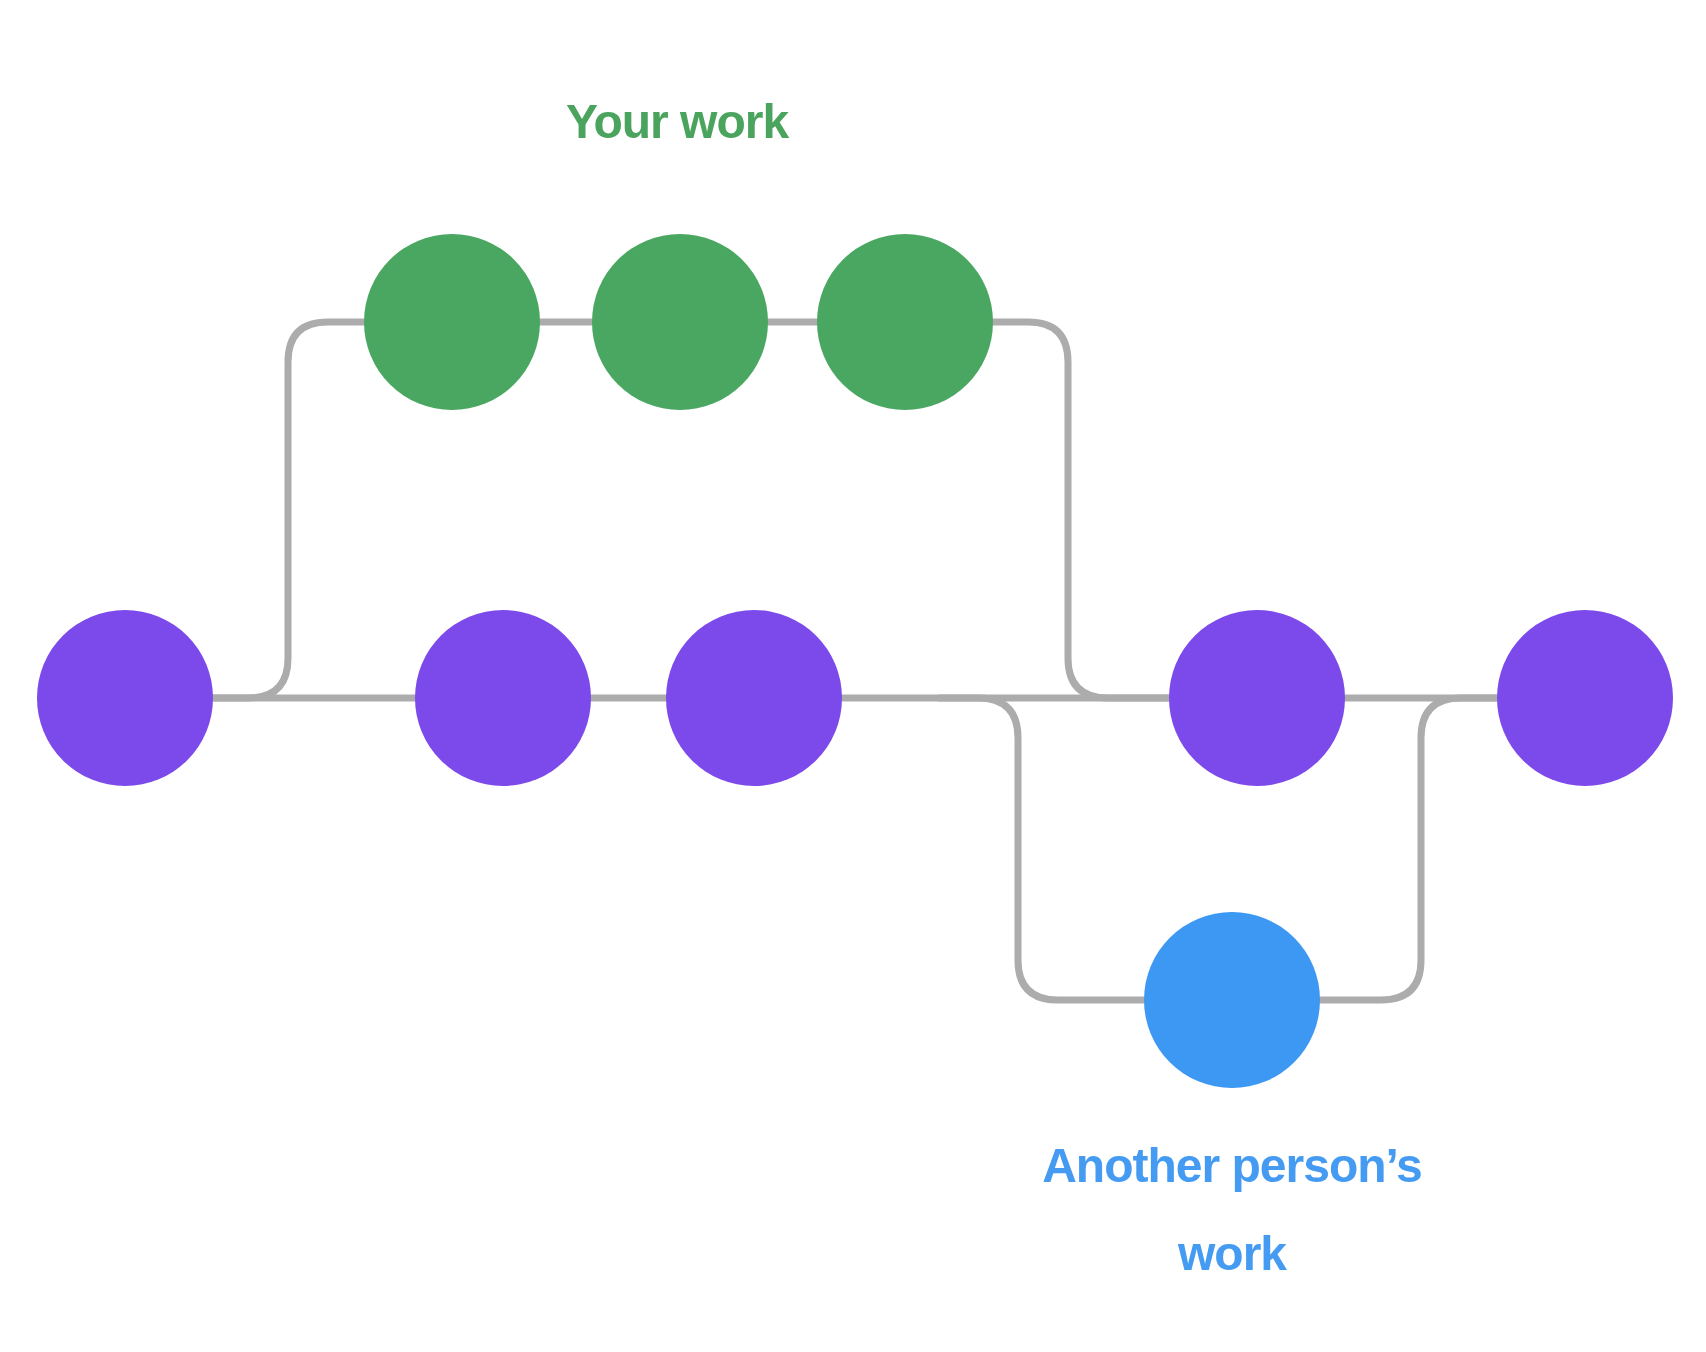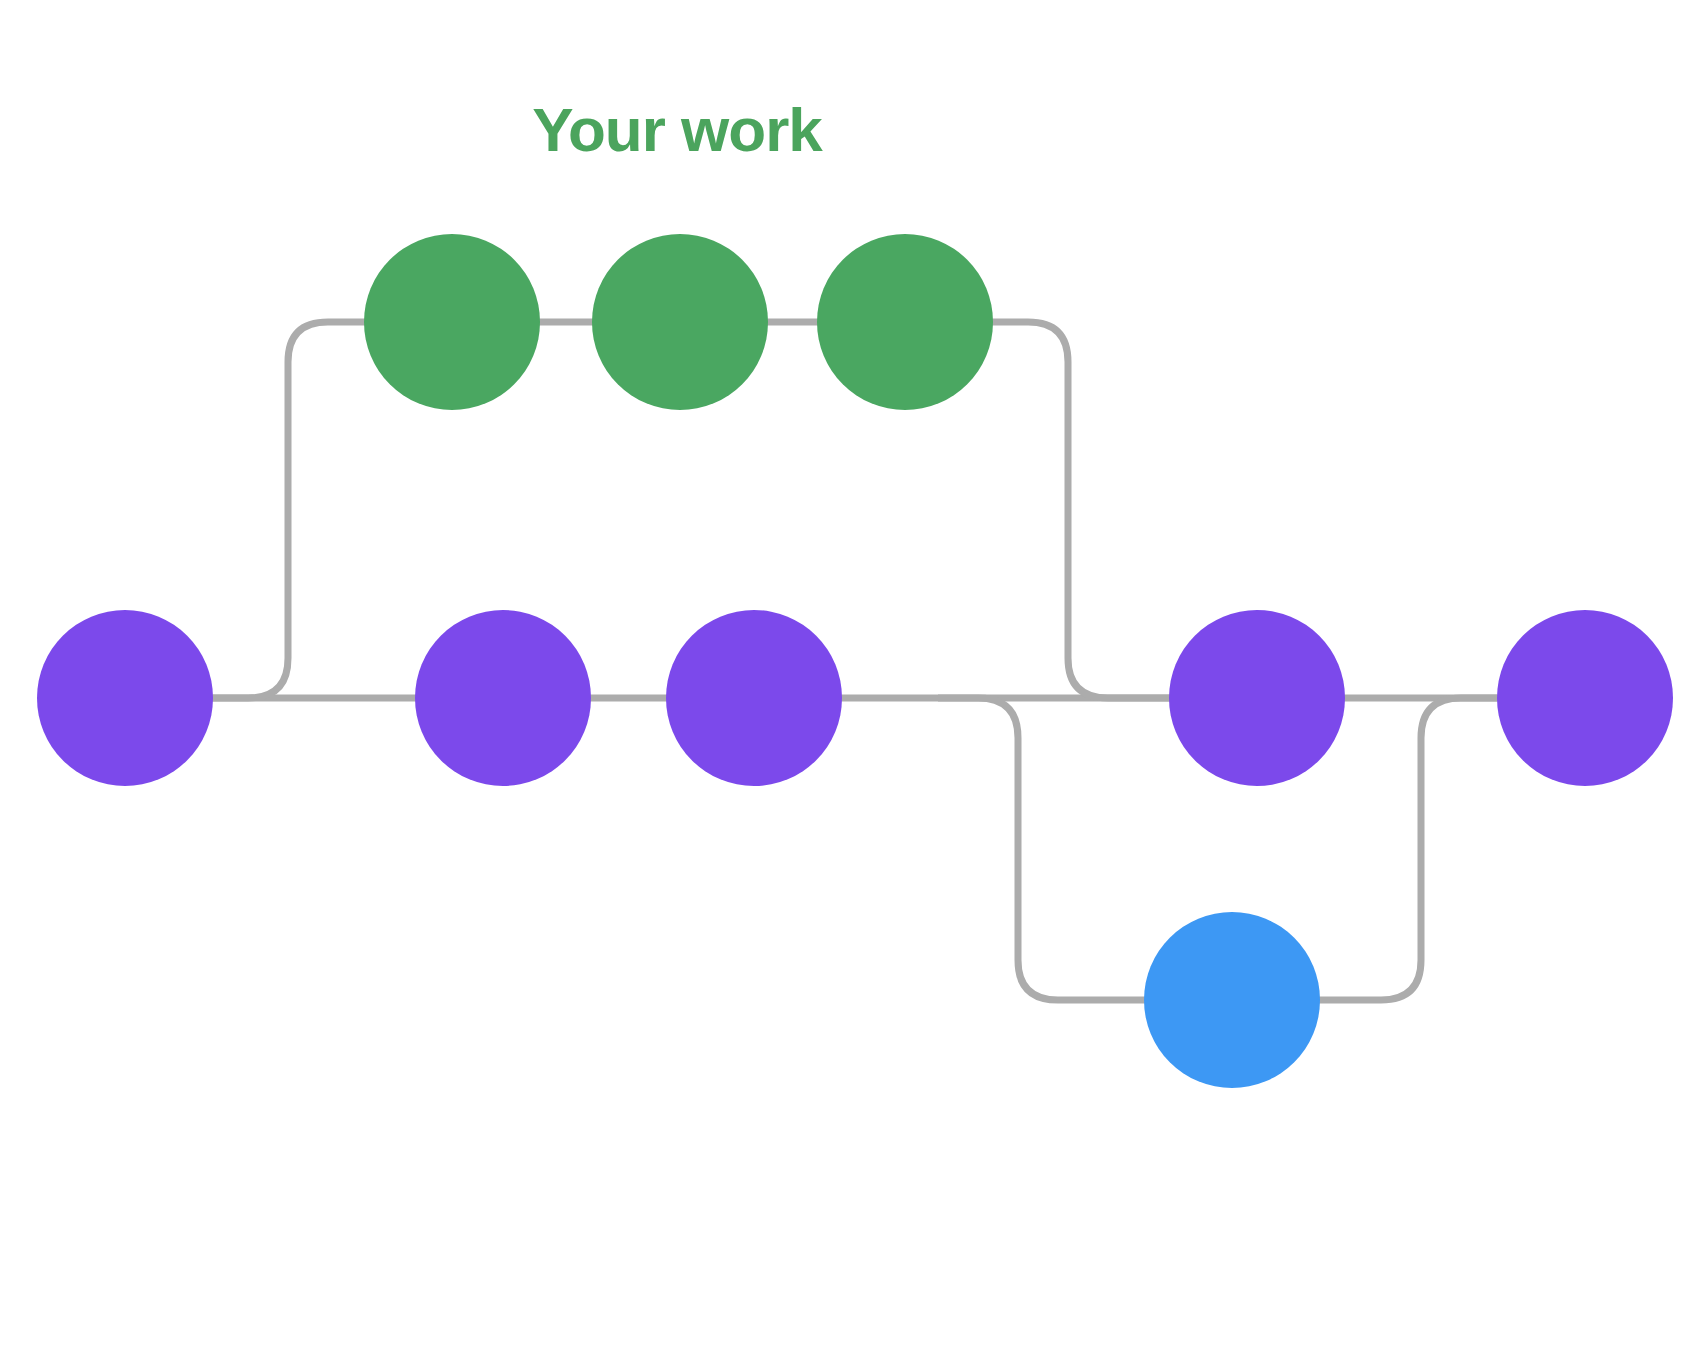--- a/index.html
+++ b/index.html
@@ -17,21 +17,21 @@
   }
   .stage svg {
     position: absolute;
     left: 0;
     top: 0;
     display: block;
   }
   .label {
     position: absolute;
     font-weight: 700;
-    font-size: 62px;
+    font-size: 48px;
     letter-spacing: -1px;
     white-space: nowrap;
   }
   .label-your-work {
     left: 677px;
     top: 94px;
     transform: translateX(-50%);
   }
   .label-main {
     left: 56px;
@@ -63,14 +63,15 @@
       <circle cx="1585" cy="698" r="88" fill="#7C49EB"></circle>
       <circle cx="452" cy="322" r="88" fill="#4AA761"></circle>
       <circle cx="680" cy="322" r="88" fill="#4AA761"></circle>
       <circle cx="905" cy="322" r="88" fill="#4AA761"></circle>
       <circle cx="1232" cy="1000" r="88" fill="#3D98F4"></circle>
     </svg>
 
   <div class="label label-your-work" style="color: rgb(75, 164, 93);">Your work</div>
 
 
+  <div class="label label-another" style="color: rgb(69, 155, 242);"><span>Another person’s</span><br><span>work</span></div>
 
 </div>
 
 </body></html>

